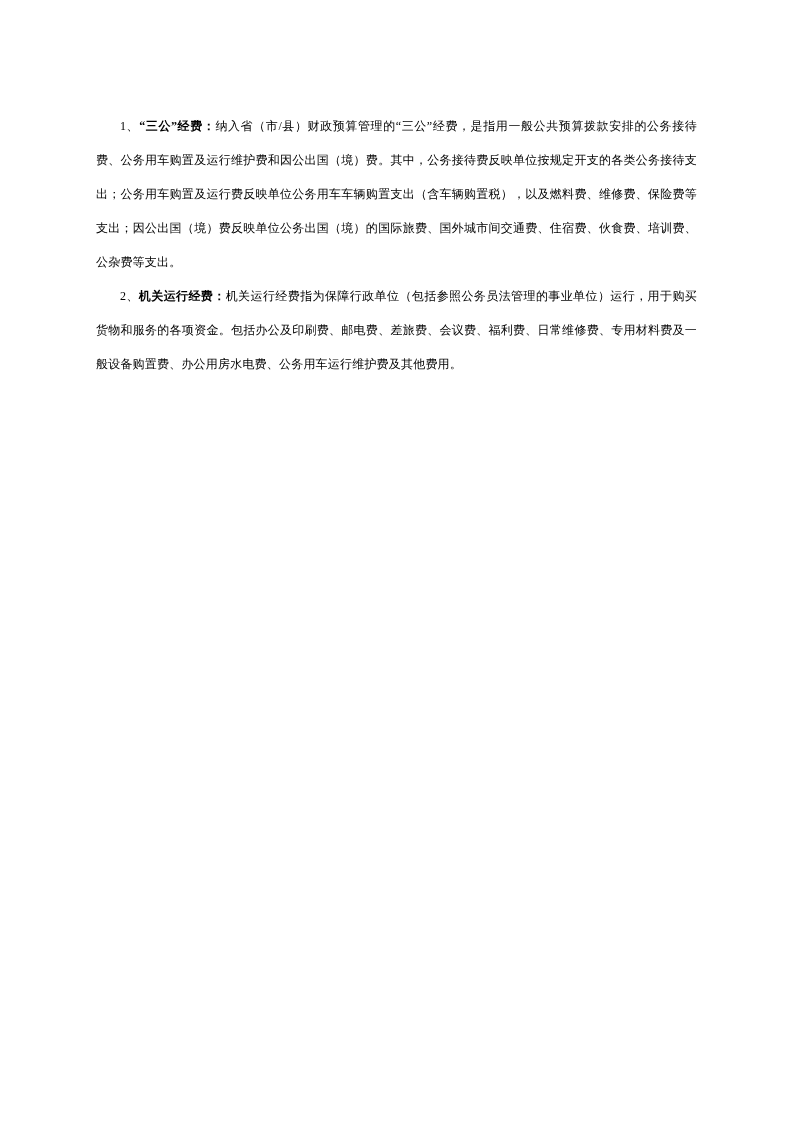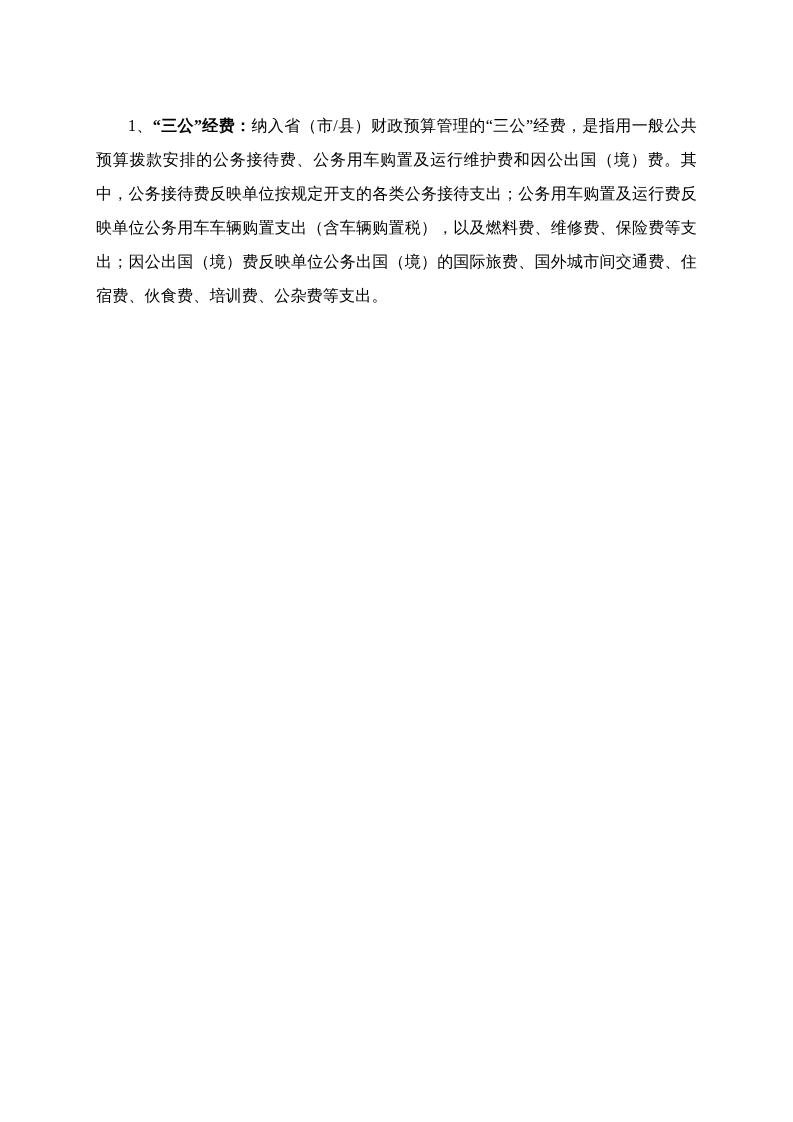--- a/index.html
+++ b/index.html
@@ -17,21 +17,21 @@
     overflow: hidden;
     font-family: "Liberation Serif", "DejaVu Serif", serif;
   }
 
   .doc-body {
     position: absolute;
     top: 109px;
     left: 96px;
     width: 601px;
     color: #000000;
-    font-size: 16px;
+    font-size: 12px;
     line-height: 34px;
     text-align: justify;
     text-justify: inter-ideograph;
     letter-spacing: 0.2px;
   }
 
   .paragraph {
     text-indent: 2em;
     margin: 0;
   }
@@ -41,15 +41,16 @@
   }
 </style>
 </head>
 <body>
 
 <div class="page">
   <div class="doc-body">
 
     <p class="paragraph"><span>1、</span><span class="para-label">“三公”经费：</span><span>纳入省（市/县）财政预算管理的“三公”经费，是指用一般公共预算拨款安排的公务接待费、公务用车购置及运行维护费和因公出国（境）费。其中，公务接待费反映单位按规定开支的各类公务接待支出；公务用车购置及运行费反映单位公务用车车辆购置支出（含车辆购置税），以及燃料费、维修费、保险费等支出；因公出国（境）费反映单位公务出国（境）的国际旅费、国外城市间交通费、住宿费、伙食费、培训费、公杂费等支出。</span></p>
 
+    <p class="paragraph"><span>2、</span><span class="para-label">机关运行经费：</span><span>机关运行经费指为保障行政单位（包括参照公务员法管理的事业单位）运行，用于购买货物和服务的各项资金。包括办公及印刷费、邮电费、差旅费、会议费、福利费、日常维修费、专用材料费及一般设备购置费、办公用房水电费、公务用车运行维护费及其他费用。</span></p>
 
   </div>
 </div>
 
 </body></html>

